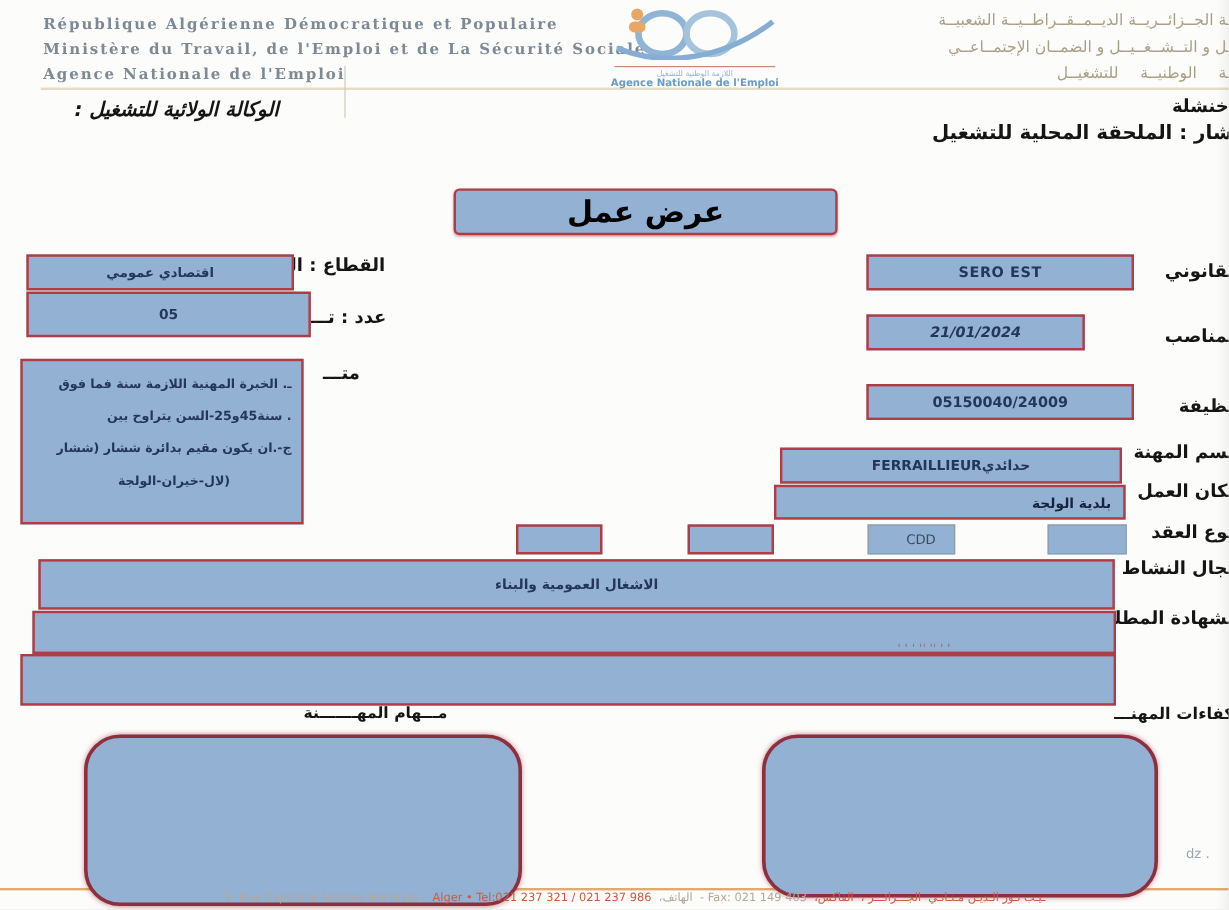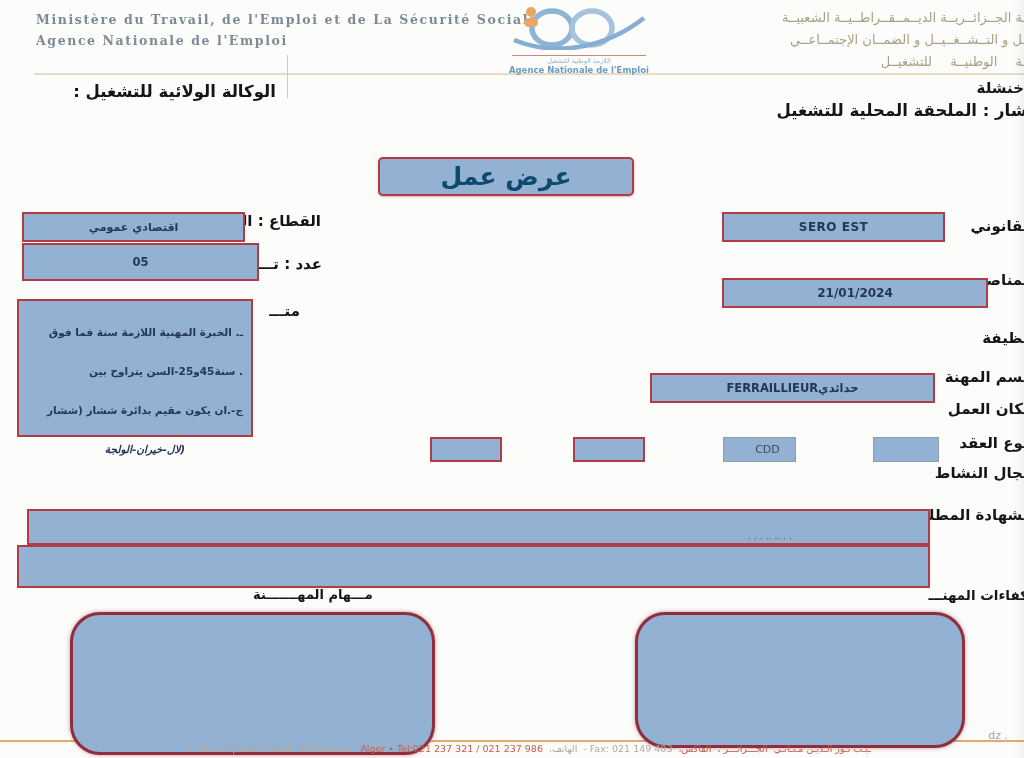--- a/index.html
+++ b/index.html
@@ -16,88 +16,89 @@
   .ar-block{right:-6px; top:7px; text-align:right; color:var(--header_ar);
     font-size:13px; line-height:22px; z-index:1;}
   .ar-block div{direction:rtl; white-space:nowrap;}
   .ar-block .wide-words{word-spacing:14px;}
   .logo{left:498px; top:4px; width:162px; text-align:center; z-index:1;}
   .logo-line{height:1px; background:#cc8877; margin:1px 14px 1px 14px;}
   .logo-cap-ar{font-size:6.5px; color:#92b6d4; direction:rtl; line-height:8px;}
   .logo-cap-fr{font-size:8.5px; font-weight:bold; color:var(--logo_text); line-height:11px;}
   .beige-line{left:34px; top:73px; width:990px; height:2px; background:var(--beige_line);}
   .vline{left:287px; top:55px; width:1px; height:43px; background:#cfc8b8;}
-  .sub-left{left:62px; top:82px; width:225px; direction:rtl; text-align:center;
-    font-size:16.5px; font-weight:bold; color:var(--label_black); white-space:nowrap;}
+  .sub-left{left:62px; top:82px; width:225px; direction:rtl; text-align:left;
+    font-size:16.5px; font-weight:bold; color:var(--label_black); white-space:nowrap;font-style:italic;}
   .sub-r1{right:0px; top:79px; direction:rtl; font-size:15px; font-weight:bold; color:var(--label_black);}
   .sub-r2{right:-3px; top:101px; direction:rtl; font-size:16.5px; font-weight:bold; color:var(--label_black); white-space:nowrap;}
   
   .fbox{background:var(--box_fill); border:2px solid var(--box_border);
     box-sizing:border-box; display:flex; align-items:center; justify-content:center;
     color:var(--navy); font-weight:bold; z-index:2;}
   .fbox.gray{border:1.5px solid var(--box_border_gray); font-weight:normal; color:#3a4a5a;padding-left:16px;}
-  .title-box{left:378px; top:157px; width:256px; height:39px; border-radius:5px;
-    font-size:25px; color:#0c4a6e; box-shadow:0 1px 2px rgba(150,40,50,.35);}
+  .title-box{left:378px; top:157px; width:320px; height:39px; border-radius:5px;
+    font-size:25px; color:#000000; box-shadow:0 1px 2px rgba(150,40,50,.35);}
   
   .lbl{font-size:15px; font-weight:bold; color:var(--label_black);
     direction:rtl; white-space:nowrap; z-index:1;}
   .rlbl{right:-4px;}
   
   .lbl-sector{right:703px; top:212px;}
   .box-sector{left:22px; top:212px; width:223px; height:30px; font-size:11px;}
   .box-count{left:22px; top:243px; width:237px; height:38px; font-size:11.5px;}
   .lbl-count{right:702px; top:255px;}
   .lbl-req{right:724px; top:302px;}
   .box-req{left:17px; top:299px; width:236px; height:138px; background:var(--box_fill);
     border:2px solid var(--box_border); box-sizing:border-box; z-index:2;
     padding:6px 8px 0 6px; font-size:10.5px; line-height:27px; font-weight:bold; color:var(--navy);}
-  .box-req div{direction:rtl; text-align:right;margin-top:12px;}
-  .box-req .wrapline{padding-left:22px; text-align:center;font-style:italic;}
+  .box-req div{direction:rtl; text-align:right;}
+  .box-req .wrapline{padding-left:22px; text-align:center;}
   
   .lbl-legal{top:217px;} .lbl-positions{top:271px;} .lbl-job{top:329px;}
   .lbl-prof{top:368px;} .lbl-work{top:400px;} .lbl-contract{top:434px;}
   .lbl-activity{top:464px;} .lbl-cert{top:506px;}
   .lbl-skills{top:587px; font-size:13.5px;}
   .lbl-tasks{left:253px; top:587px; font-size:13px;}
   .box-legal{left:722px; top:212px; width:223px; height:30px; font-size:12px; letter-spacing:.5px;}
-  .box-date{left:722px; top:278px; width:266px; height:30px; font-size:12px;}
+  .box-date{left:722px; top:262px; width:182px; height:30px; font-size:12px;font-style:italic;}
   .box-code{left:722px; top:320px; width:223px; height:30px; font-size:12px;}
   .box-prof{left:650px; top:373px; width:285px; height:30px; font-size:11.5px; direction:rtl;}
   .box-work{left:645px; top:404px; width:293px; height:29px; font-size:11.5px;
     justify-content:flex-end; direction:ltr; padding-right:10px; color:#16243f;}
   .cbox1{left:430px; top:437px; width:72px; height:25px;}
   .cbox2{left:573px; top:437px; width:72px; height:25px;}
   .cbox3{left:723px; top:437px; width:73px; height:25px; font-size:11px;}
   .cbox4{left:873px; top:437px; width:66px; height:25px;}
   .wide1{left:32px; top:466px; width:897px; height:42px; font-size:11.5px;}
   .wide2{left:27px; top:509px; width:903px; height:36px;}
   .wide3{left:17px; top:545px; width:913px; height:43px;}
   .tiny-marks{position:absolute; right:135px; bottom:2px; font-size:5px;
     letter-spacing:1.5px; color:#9b3b44; font-weight:normal;}
   
   .round{background:var(--box_fill); border:3px solid var(--rounded_border);
     border-radius:30px; box-sizing:border-box; box-shadow:0 0 4px rgba(160,60,70,.55); z-index:3;}
   .round-left{left:70px; top:612px; width:365px; height:143px;}
   .round-right{left:635px; top:612px; width:330px; height:136px;}
   
-  .dz{right:16px; top:729px; color:var(--dz_gray); font-size:11px; z-index:1;}
+  .dz{right:16px; top:705px; color:var(--dz_gray); font-size:11px; z-index:1;}
   .footer-line{left:0; top:740px; width:1024px; height:2px; background:var(--footer_line); z-index:0;}
   .footer{left:36px; top:743px; right:2px; display:flex; gap:6px; align-items:center;
     font-size:9.5px; z-index:10; white-space:nowrap;justify-content:center;}
   .fgray{color:var(--footer_gray);} .fred{color:var(--footer_red);}
   .rtlseg{direction:rtl; unicode-bidi:isolate;}
   .edge-shade{right:0; top:0; width:10px; height:100%;
     background:linear-gradient(to right, rgba(0,0,0,0), rgba(100,100,100,.07)); z-index:11;}
 </style>
 </head>
 <body>
 
 <div class="page">
 
   <div class="abs fr-block">
+    <div>République Algérienne Démocratique et Populaire</div>
     <div>Ministère du Travail, de l'Emploi et de La Sécurité Sociale</div>
     <div>Agence Nationale de l'Emploi</div>
   </div>
 
   <div class="abs logo">
     <svg width="162" height="46" viewBox="0 0 162 46">
       <ellipse cx="54" cy="24" rx="20" ry="17" fill="none" stroke="#8fb4d6" stroke-width="5.5"></ellipse>
       <ellipse cx="94" cy="24" rx="20" ry="17" fill="none" stroke="#a5c3dd" stroke-width="5.5"></ellipse>
       <path d="M16 36 C55 52 105 46 146 14" fill="none" stroke="#86aed2" stroke-width="4.5"></path>
       <circle cx="33" cy="8" r="5" fill="#e9a765"></circle>
@@ -136,36 +137,39 @@
     <div class="wrapline">(لال-خيران-الولجة</div>
   </div>
 
   <div class="abs lbl rlbl lbl-legal">ـقانوني</div>
   <div class="abs fbox box-legal">SERO EST</div>
 
   <div class="abs lbl rlbl lbl-positions">ـمناصب</div>
   <div class="abs fbox box-date">21/01/2024</div>
 
   <div class="abs lbl rlbl lbl-job">ـظيفة</div>
+  <div class="abs fbox box-code">05150040/24009</div>
 
   <div class="abs lbl rlbl lbl-prof">ـسم المهنة</div>
   <div class="abs fbox box-prof">
     <span>حدائدي</span>
       <span>FERRAILLIEUR</span>
   </div>
 
   <div class="abs lbl rlbl lbl-work">ـكان العمل</div>
+  <div class="abs fbox box-work">بلدية الولجة</div>
 
   <div class="abs lbl rlbl lbl-contract">ـوع العقد</div>
   <div class="abs fbox cbox1"></div>
   <div class="abs fbox cbox2"></div>
   <div class="abs fbox gray cbox3">CDD</div>
   <div class="abs fbox gray cbox4"></div>
 
   <div class="abs lbl rlbl lbl-activity">ـجال النشاط</div>
+  <div class="abs fbox wide1">الاشغال العمومية والبناء</div>
 
   <div class="abs lbl rlbl lbl-cert">ـشهادة المطلوبة</div>
   <div class="abs fbox wide2">
     <span class="tiny-marks">ı ı ı ıı ıı ı ı</span>
   </div>
   <div class="abs fbox wide3"></div>
 
   <div class="abs lbl lbl-tasks">مـــهام المهـــــــنة</div>
   <div class="abs lbl rlbl lbl-skills">كفاءات المهنـــ</div>
 

